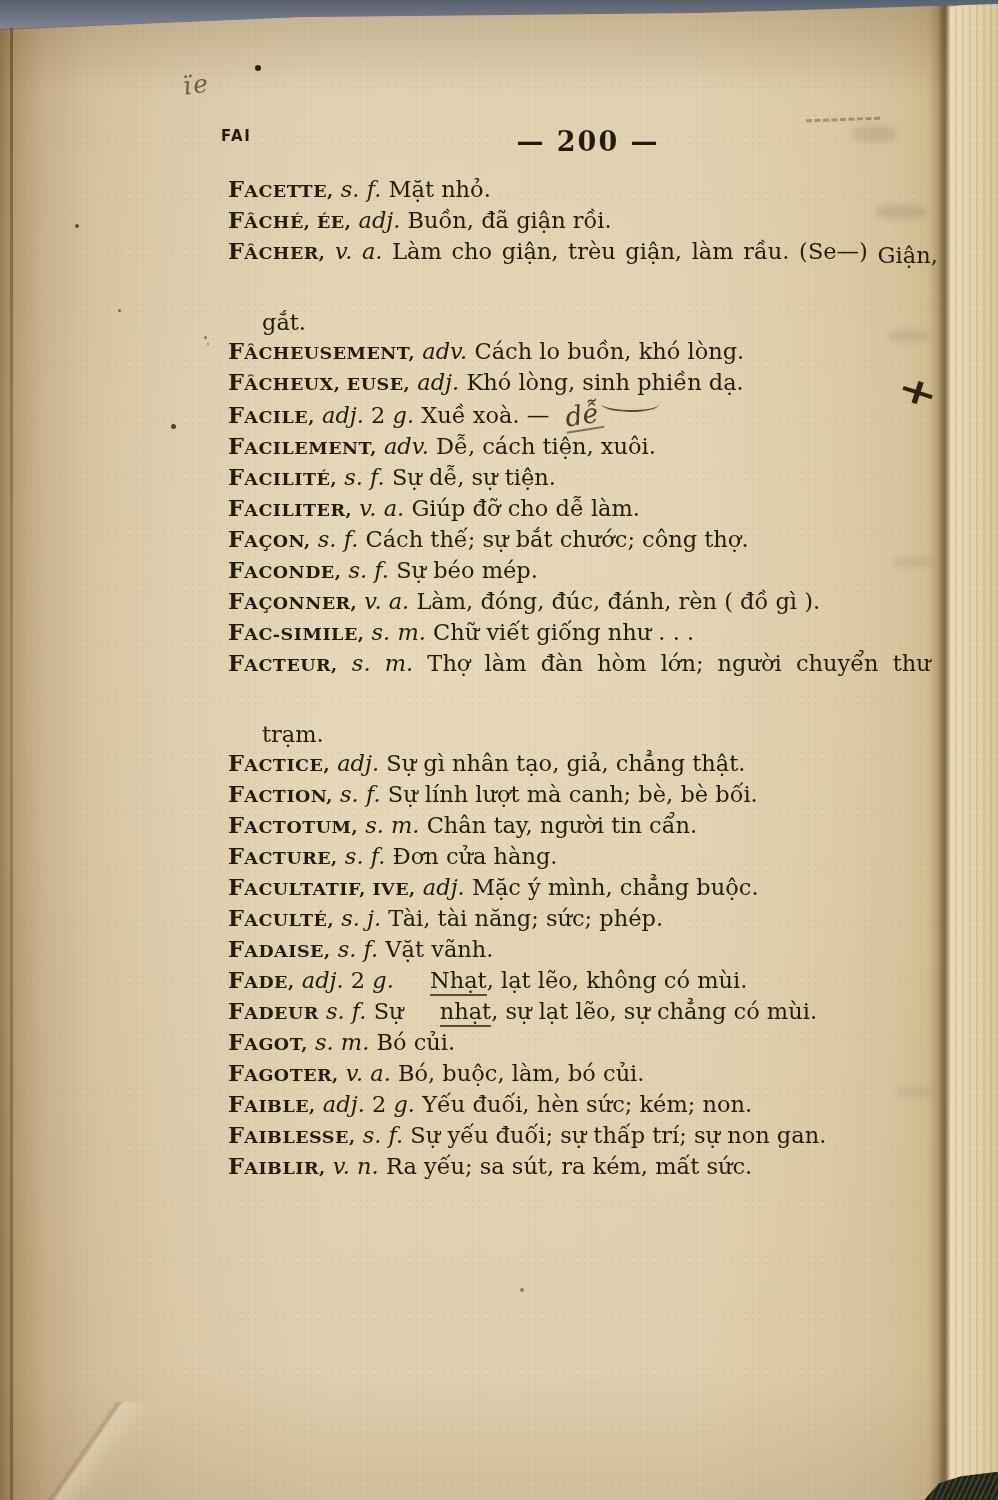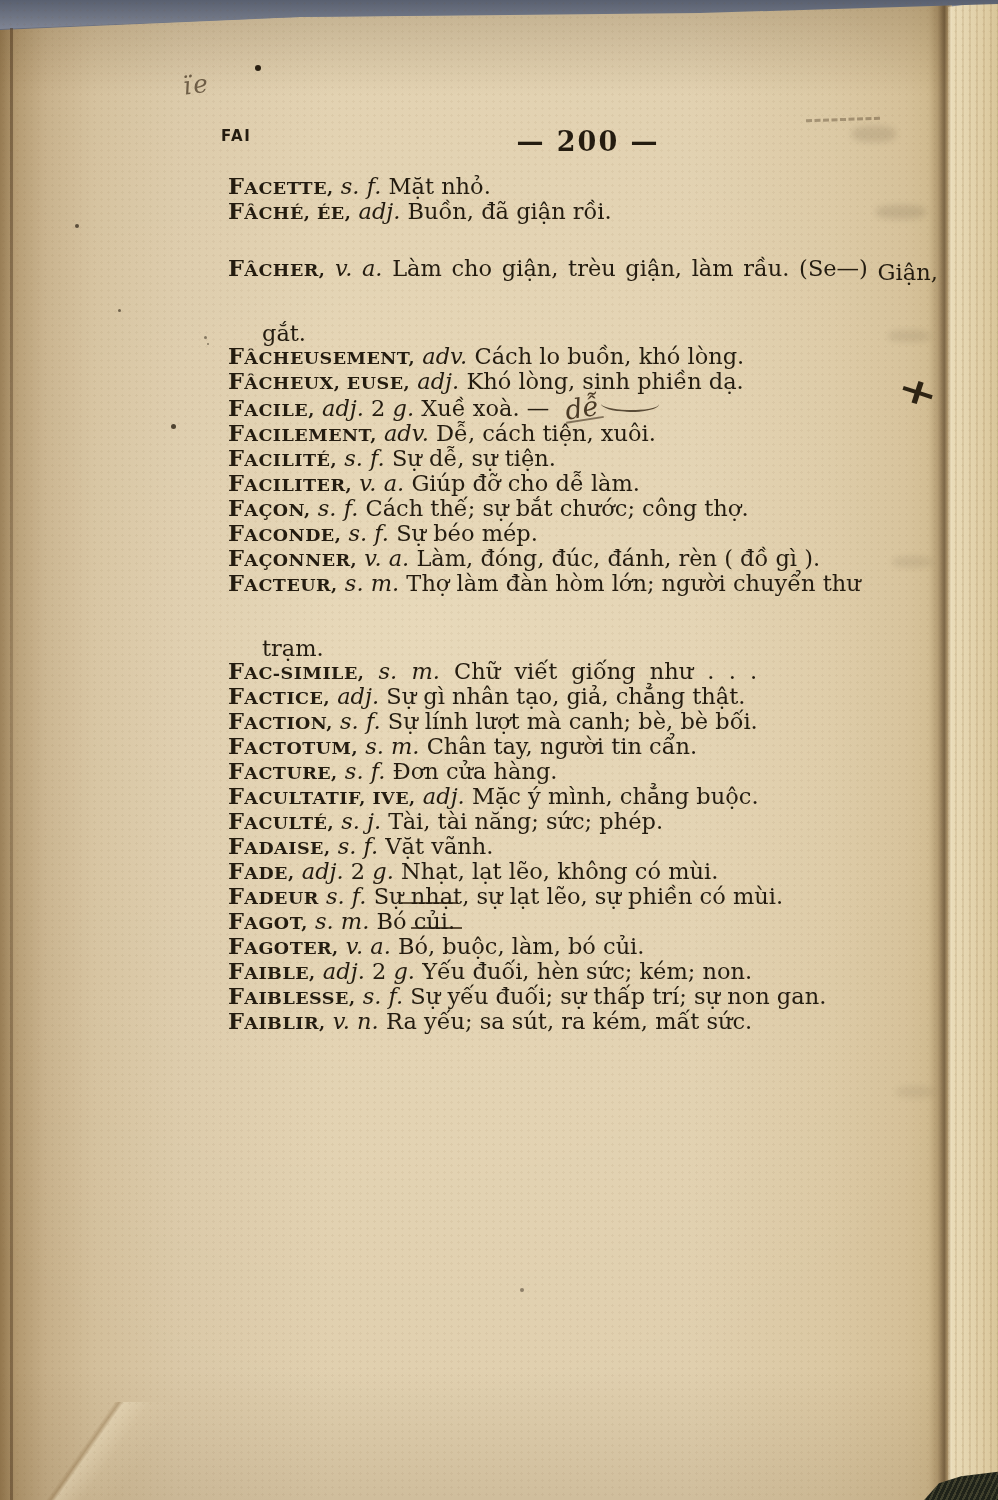--- a/index.html
+++ b/index.html
@@ -59,32 +59,32 @@
   .running-head{
     position:absolute; left:221px; top:127px; color:var(--ink);
     font-family:"DejaVu Sans", sans-serif; font-weight:700; font-size:15px; letter-spacing:1.5px;
   }
   .page-number{
     position:absolute; left:468px; top:126px; width:240px; text-align:center;
     color:var(--ink); font-weight:700; font-size:27px; letter-spacing:2px;
   }
   .entries{
     position:absolute; left:228px; top:175px; width:692px;
-    color:var(--ink); font-size:22.5px; line-height:23px;
+    color:var(--ink); font-size:22.5px; line-height:29px;
   }
   .entry{margin:0;}
   .line{white-space:nowrap;}
   .line.cont{padding-left:34px;margin-top:40px;}
-  .entry:nth-child(3) .l0{word-spacing:2.5px;margin-top:32px;}
+  .entry:nth-child(3) .l0{word-spacing:2.5px;}
   .entry:nth-child(14) .l0{word-spacing:7px;}
   .hd{font-weight:700; letter-spacing:.3px;}
   .hd .h0{font-size:1em;}
   .hd .h1{font-size:.78em; text-transform:uppercase; letter-spacing:.5px;}
   .i{font-style:italic;}
-  .u{border-bottom:2.5px solid rgba(58,42,24,.8); padding-bottom:18px;}
+  .u{border-bottom:2.5px solid rgba(58,42,24,.8); padding-bottom:1px;margin-left:29px;}
   .dr{display:inline-block; transform:translateY(4px);}
   .hw{
     display:inline-block; font-style:italic; color:var(--pencil);
     font-size:1.2em; transform:rotate(-9deg) translateY(1px); margin-left:8px;
     border-bottom:2px solid rgba(74,58,38,.65); padding:0 3px 0 1px;
   }
   
   .pencil-note{
     position:absolute; left:183px; top:70px; color:var(--pencil); opacity:.75;
     font-style:italic; font-size:25px; transform:rotate(-8deg); letter-spacing:2px;
@@ -153,27 +153,27 @@
       <div class="entry">
         <div class="line l0"><span class="hd"><span class="h0">F</span><span class="h1">açon,</span></span><span class="i"> s. f.</span><span class="r"> Cách thế; sự bắt chước; công thợ.</span></div>
       </div>
       <div class="entry">
         <div class="line l0"><span class="hd"><span class="h0">F</span><span class="h1">aconde,</span></span><span class="i"> s. f.</span><span class="r"> Sự béo mép.</span></div>
       </div>
       <div class="entry">
         <div class="line l0"><span class="hd"><span class="h0">F</span><span class="h1">açonner,</span></span><span class="i"> v. a.</span><span class="r"> Làm, đóng, đúc, đánh, rèn ( đồ gì ).</span></div>
       </div>
       <div class="entry">
+        <div class="line l0"><span class="hd"><span class="h0">F</span><span class="h1">ac-simile,</span></span><span class="i"> s. m.</span><span class="r"> Chữ viết giống như . . .</span></div>
+      </div>
+      <div class="entry">
         <div class="line l0"><span class="hd"><span class="h0">F</span><span class="h1">acteur,</span></span><span class="i"> s. m.</span><span class="r"> Thợ làm đàn hòm lớn; người chuyển thư</span></div>
         <div class="line l1 cont"><span class="r">trạm.</span></div>
       </div>
       <div class="entry">
-        <div class="line l0"><span class="hd"><span class="h0">F</span><span class="h1">ac-simile,</span></span><span class="i"> s. m.</span><span class="r"> Chữ viết giống như . . .</span></div>
-      </div>
-      <div class="entry">
         <div class="line l0"><span class="hd"><span class="h0">F</span><span class="h1">actice,</span></span><span class="i"> adj.</span><span class="r"> Sự gì nhân tạo, giả, chẳng thật.</span></div>
       </div>
       <div class="entry">
         <div class="line l0"><span class="hd"><span class="h0">F</span><span class="h1">action,</span></span><span class="i"> s. f.</span><span class="r"> Sự lính lượt mà canh; bè, bè bối.</span></div>
       </div>
       <div class="entry">
         <div class="line l0"><span class="hd"><span class="h0">F</span><span class="h1">actotum,</span></span><span class="i"> s. m.</span><span class="r"> Chân tay, người tin cẩn.</span></div>
       </div>
       <div class="entry">
         <div class="line l0"><span class="hd"><span class="h0">F</span><span class="h1">acture,</span></span><span class="i"> s. f.</span><span class="r"> Đơn cửa hàng.</span></div>
@@ -184,21 +184,21 @@
       <div class="entry">
         <div class="line l0"><span class="hd"><span class="h0">F</span><span class="h1">aculté,</span></span><span class="i"> s. j.</span><span class="r"> Tài, tài năng; sức; phép.</span></div>
       </div>
       <div class="entry">
         <div class="line l0"><span class="hd"><span class="h0">F</span><span class="h1">adaise,</span></span><span class="i"> s. f.</span><span class="r"> Vặt vãnh.</span></div>
       </div>
       <div class="entry">
         <div class="line l0"><span class="hd"><span class="h0">F</span><span class="h1">ade,</span></span><span class="i"> adj.</span><span class="r"> 2 </span><span class="i">g.</span><span class="r"> </span><span class="u">Nhạt</span><span class="r">, lạt lẽo, không có mùi.</span></div>
       </div>
       <div class="entry">
-        <div class="line l0"><span class="hd"><span class="h0">F</span><span class="h1">adeur</span></span><span class="i"> s. f.</span><span class="r"> Sự </span><span class="u">nhạt</span><span class="r">, sự lạt lẽo, sự phiền có mùi.</span></div>
+        <div class="line l0"><span class="hd"><span class="h0">F</span><span class="h1">adeur</span></span><span class="i"> s. f.</span><span class="r"> Sự </span><span class="u">nhạt</span><span class="r">, sự lạt lẽo, sự chẳng có mùi.</span></div>
       </div>
       <div class="entry">
         <div class="line l0"><span class="hd"><span class="h0">F</span><span class="h1">agot,</span></span><span class="i"> s. m.</span><span class="r"> Bó củi.</span></div>
       </div>
       <div class="entry">
         <div class="line l0"><span class="hd"><span class="h0">F</span><span class="h1">agoter,</span></span><span class="i"> v. a.</span><span class="r"> Bó, buộc, làm, bó củi.</span></div>
       </div>
       <div class="entry">
         <div class="line l0"><span class="hd"><span class="h0">F</span><span class="h1">aible,</span></span><span class="i"> adj.</span><span class="r"> 2 </span><span class="i">g.</span><span class="r"> Yếu đuối, hèn sức; kém; non.</span></div>
       </div>

